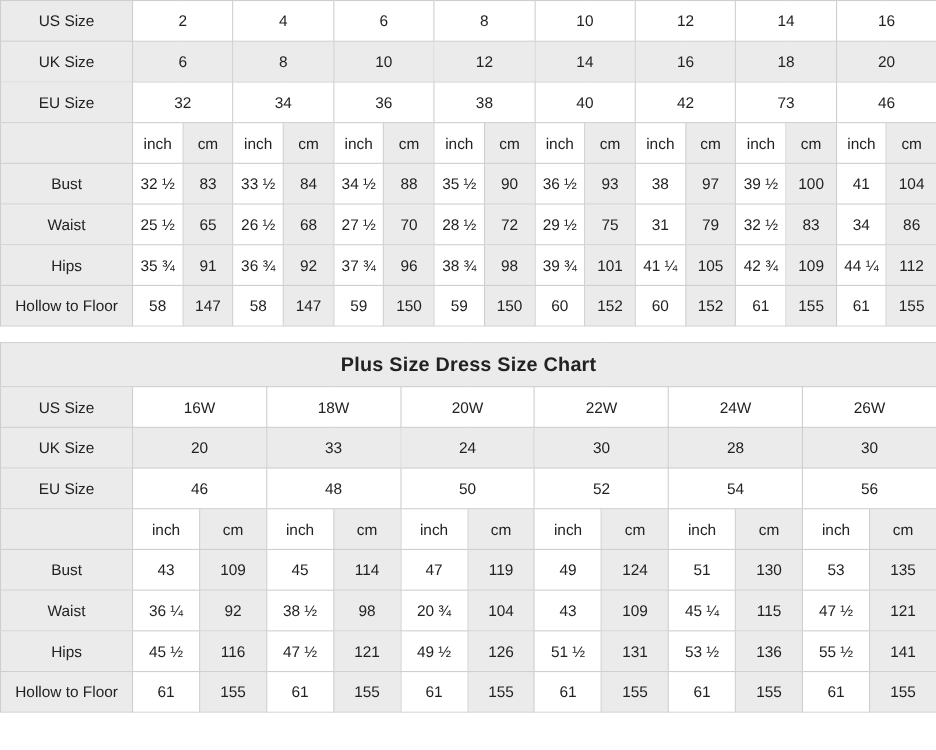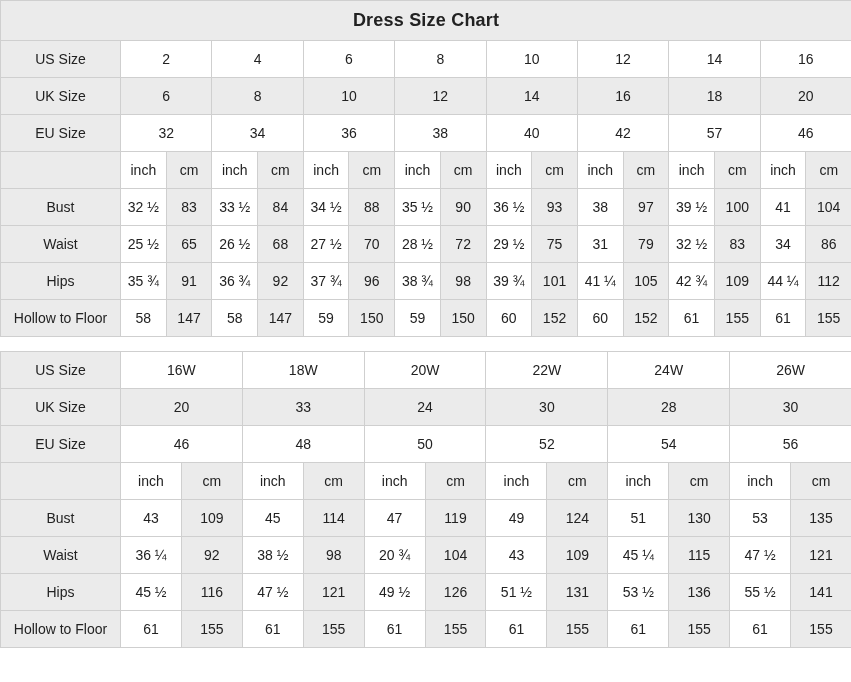--- a/index.html
+++ b/index.html
@@ -82,23 +82,20 @@
           <col style="width: 45.6875px;">
           <col style="width: 45.6875px;">
           <col style="width: 45.6875px;">
           <col style="width: 45.6875px;">
           <col style="width: 45.6875px;">
           <col style="width: 45.6875px;">
           <col style="width: 45.6875px;">
         </colgroup>
         <tbody>
           <tr>
-            <td class="title-cell" colspan="17">Dress Size Chart</td>
-          </tr>
-          <tr>
             <td class="label-cell">US Size</td>
             <td class="" colspan="2">2</td>
             <td class="" colspan="2">4</td>
             <td class="" colspan="2">6</td>
             <td class="" colspan="2">8</td>
             <td class="" colspan="2">10</td>
             <td class="" colspan="2">12</td>
             <td class="" colspan="2">14</td>
             <td class="" colspan="2">16</td>
           </tr>
@@ -114,21 +111,21 @@
             <td class="shaded" colspan="2">20</td>
           </tr>
           <tr>
             <td class="label-cell">EU Size</td>
             <td class="" colspan="2">32</td>
             <td class="" colspan="2">34</td>
             <td class="" colspan="2">36</td>
             <td class="" colspan="2">38</td>
             <td class="" colspan="2">40</td>
             <td class="" colspan="2">42</td>
-            <td class="" colspan="2">57</td>
+            <td class="" colspan="2">73</td>
             <td class="" colspan="2">46</td>
           </tr>
           <tr>
             <td class="blank-cell"></td>
             <td class="unit-cell">inch</td>
             <td class="unit-cell shaded">cm</td>
             <td class="unit-cell">inch</td>
             <td class="unit-cell shaded">cm</td>
             <td class="unit-cell">inch</td>
             <td class="unit-cell shaded">cm</td>
@@ -233,20 +230,23 @@
           <col style="width: 60.9167px;">
           <col style="width: 60.9167px;">
           <col style="width: 60.9167px;">
           <col style="width: 60.9167px;">
           <col style="width: 60.9167px;">
           <col style="width: 60.9167px;">
           <col style="width: 60.9167px;">
         </colgroup>
         <tbody>
           <tr>
+            <td class="title-cell" colspan="13">Plus Size Dress Size Chart</td>
+          </tr>
+          <tr>
             <td class="label-cell">US Size</td>
             <td class="" colspan="2">16W</td>
             <td class="" colspan="2">18W</td>
             <td class="" colspan="2">20W</td>
             <td class="" colspan="2">22W</td>
             <td class="" colspan="2">24W</td>
             <td class="" colspan="2">26W</td>
           </tr>
           <tr>
             <td class="label-cell">UK Size</td>

